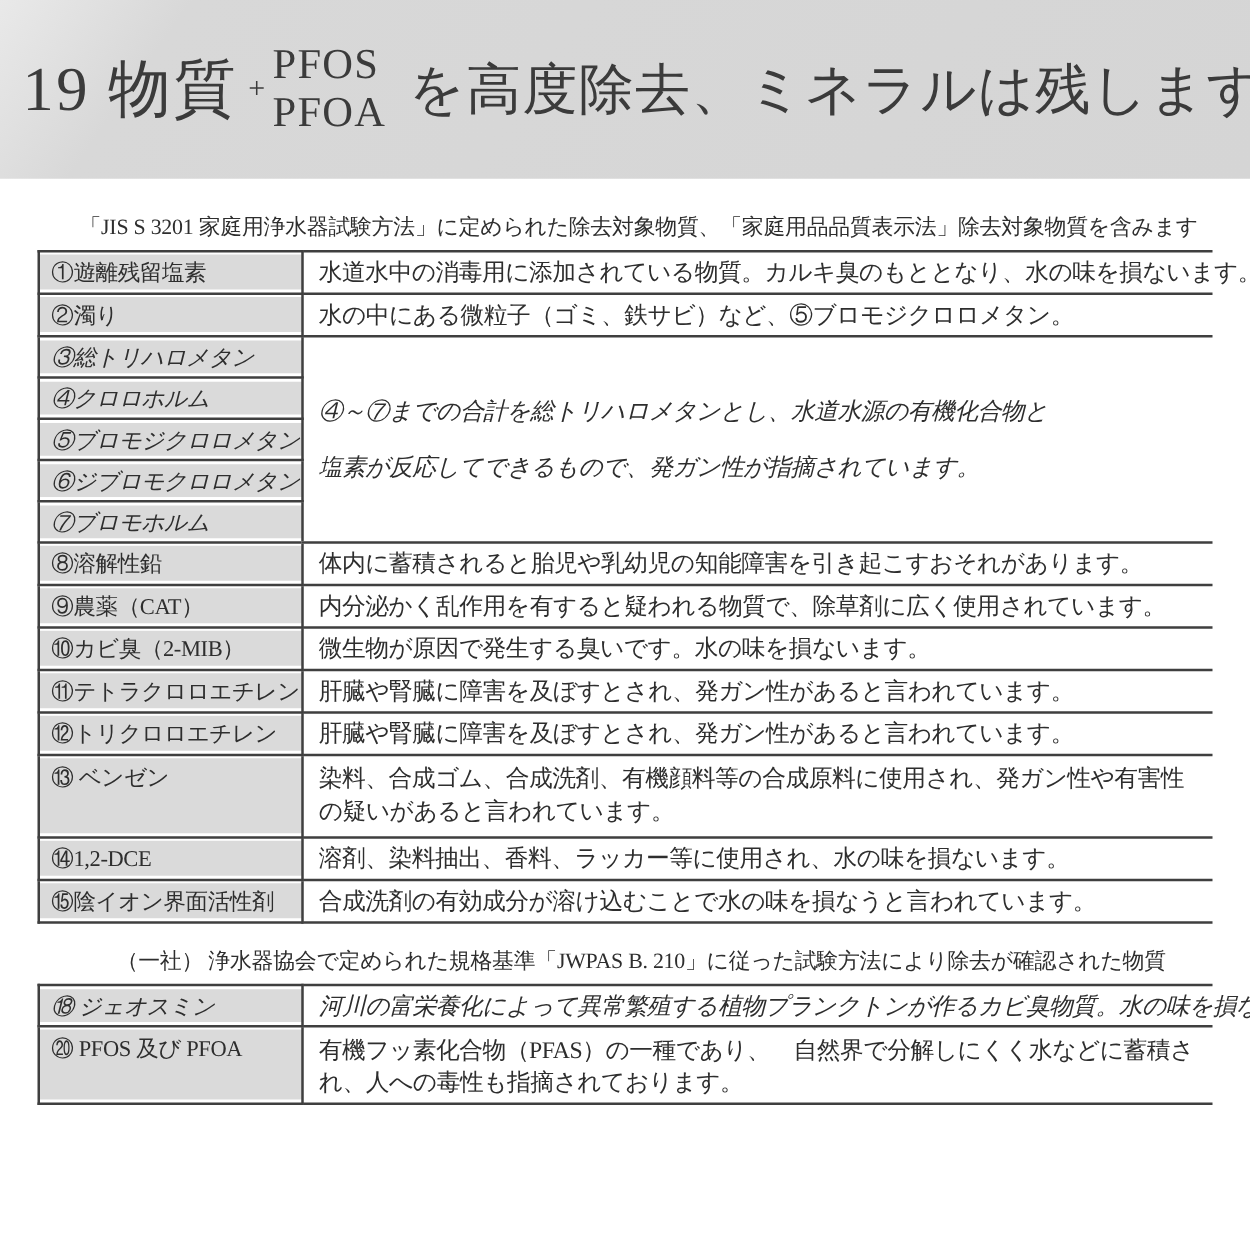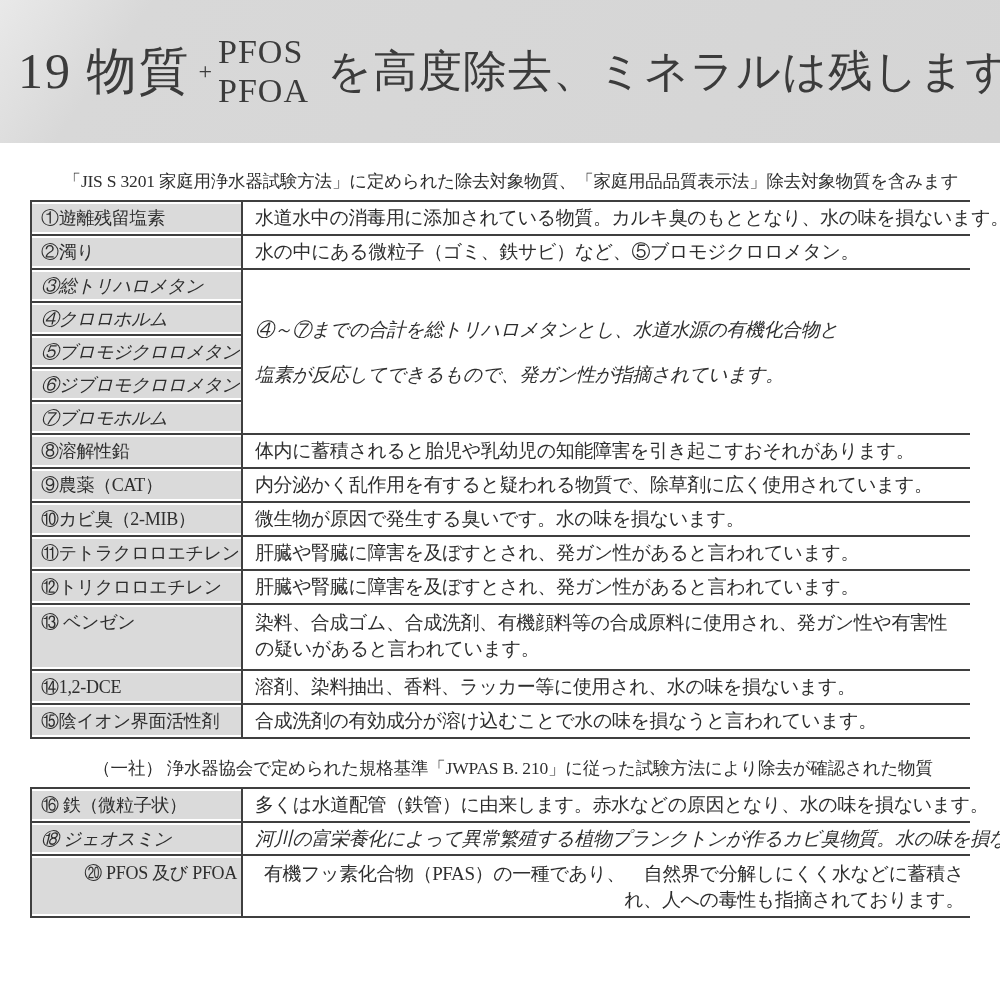--- a/index.html
+++ b/index.html
@@ -64,21 +64,21 @@
     border-left: none; border-right: none;
     font-size: 19px;
     padding: 2px 6px 2px 12px;
     letter-spacing: -0.4px;
     color: #2e2e2e;
   }
   .nowrap { white-space: nowrap; }
   .vtop { vertical-align: top !important; padding-top: 5px !important; }
   tr.h34 { height: 34px; }
   tr.h33 { height: 33px; font-style: italic; }
-  tr.h62 { height: 62px; text-align: right; }
+  tr.h62 { height: 62px; }
   tr.h66 { height: 66px; }
   .dsc-group div { line-height: 45px; white-space: nowrap; }
 </style>
 </head>
 <body>
 
 <div class="page">
 
   <header class="banner">
     <span class="t-count">19 物質</span>
@@ -153,24 +153,20 @@
         <td class="lbl">⑮陰イオン界面活性剤</td>
         <td class="dsc nowrap">合成洗剤の有効成分が溶け込むことで水の味を損なうと言われています。</td>
       </tr>
     </tbody>
   </table>
 
   <p class="note note-2">（一社） 浄水器協会で定められた規格基準「JWPAS B. 210」に従った試験方法により除去が確認された物質</p>
 
   <table class="subst">
     <tbody>
-      <tr class="h34">
-        <td class="lbl">⑯ 鉄（微粒子状）</td>
-        <td class="dsc nowrap">多くは水道配管（鉄管）に由来します。赤水などの原因となり、水の味を損ないます。</td>
-      </tr>
       <tr class="h33">
         <td class="lbl">⑱ ジェオスミン</td>
         <td class="dsc nowrap">河川の富栄養化によって異常繁殖する植物プランクトンが作るカビ臭物質。水の味を損ないます。</td>
       </tr>
       <tr class="h62">
         <td class="lbl vtop">⑳ PFOS 及び PFOA</td>
         <td class="dsc vtop">有機フッ素化合物（PFAS）の一種であり、　自然界で分解しにくく水などに蓄積され、人への毒性も指摘されております。</td>
       </tr>
     </tbody>
   </table>

